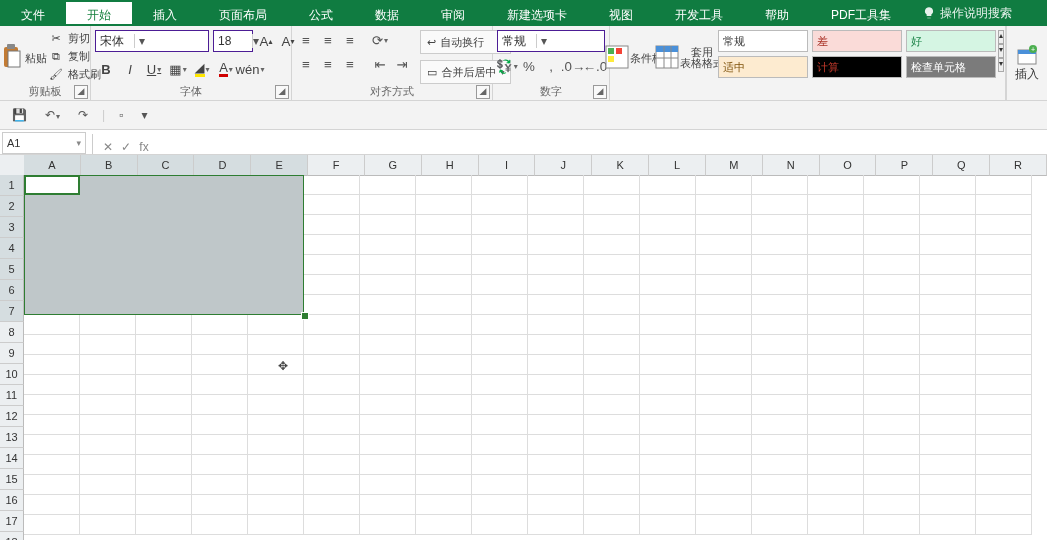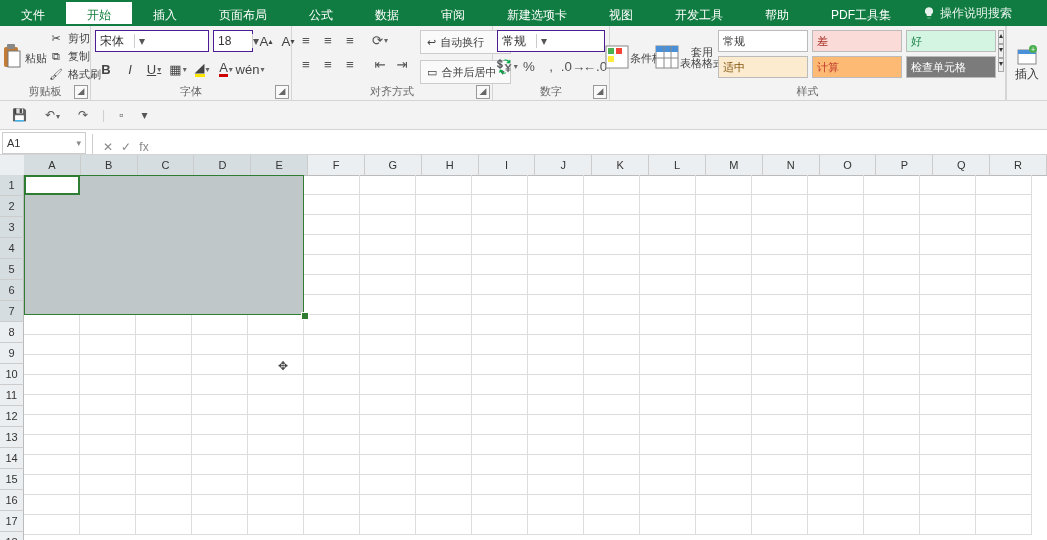--- a/index.html
+++ b/index.html
@@ -49,21 +49,21 @@
 .num-col{display:flex;flex-direction:column;gap:4px}
 .num-row{display:flex;gap:2px}
 
 
 .style-tags{display:flex;flex-direction:column;gap:4px;margin-left:4px}
 .tag-row{display:flex;gap:4px}
 .tag{width:80px;height:20px;border:1px solid #bbb;display:flex;align-items:center;padding:0 4px;font-size:11px;cursor:pointer}
 .tag.normal{background:#fff;color:#333}
 .tag.bad{background:#fadbd8;color:#a93226}
 .tag.mid{background:#fdebd0;color:#7e5109}
-.tag.calc{background:#fdba74;color:#c0392b}
+.tag.calc{background:#000000;color:#c0392b}
 .tag.good{background:#d5f5e3;color:#1e8449}
 .tag.check{background:#7b7b7b;color:#fff}
 .scroll-handle{width:14px;display:flex;flex-direction:column;justify-content:space-between;margin-left:2px}
 .scroll-handle div{height:12px;border:1px solid #aaa;background:#eee;font-size:8px;text-align:center;cursor:pointer}
 
 
 .insert-col{width:40px;border-left:1px solid #d4d4d4;display:flex;flex-direction:column;align-items:center;justify-content:center}
 
 
 .qat{height:28px;background:#f3f3f3;border-bottom:1px solid #d4d4d4;display:flex;align-items:center;padding:0 8px;gap:10px;color:#555}
@@ -330,23 +330,20 @@
           <div class="tag calc">计算</div>
           <div class="tag check">检查单元格</div>
         </div>
       </div>
       <div class="scroll-handle">
         <div>▴</div>
         <div>▾</div>
         <div>▾</div>
       </div>
     </div>
-    <div class="group-title">
-      <span>样式</span>
-    </div>
   </div>
 
   <div class="insert-col">
     <div class="icon-box">
       <svg width="22" height="22" viewBox="0 0 22 22">
           <rect x="2" y="6" width="18" height="14" fill="#fff" stroke="#888"></rect>
           <rect x="2" y="6" width="18" height="4" fill="#4a90d9"></rect>
           <circle cx="17" cy="5" r="4" fill="#4caf50"></circle>
           <text x="17" y="8" font-size="7" text-anchor="middle" fill="#fff">+</text>
         </svg>

